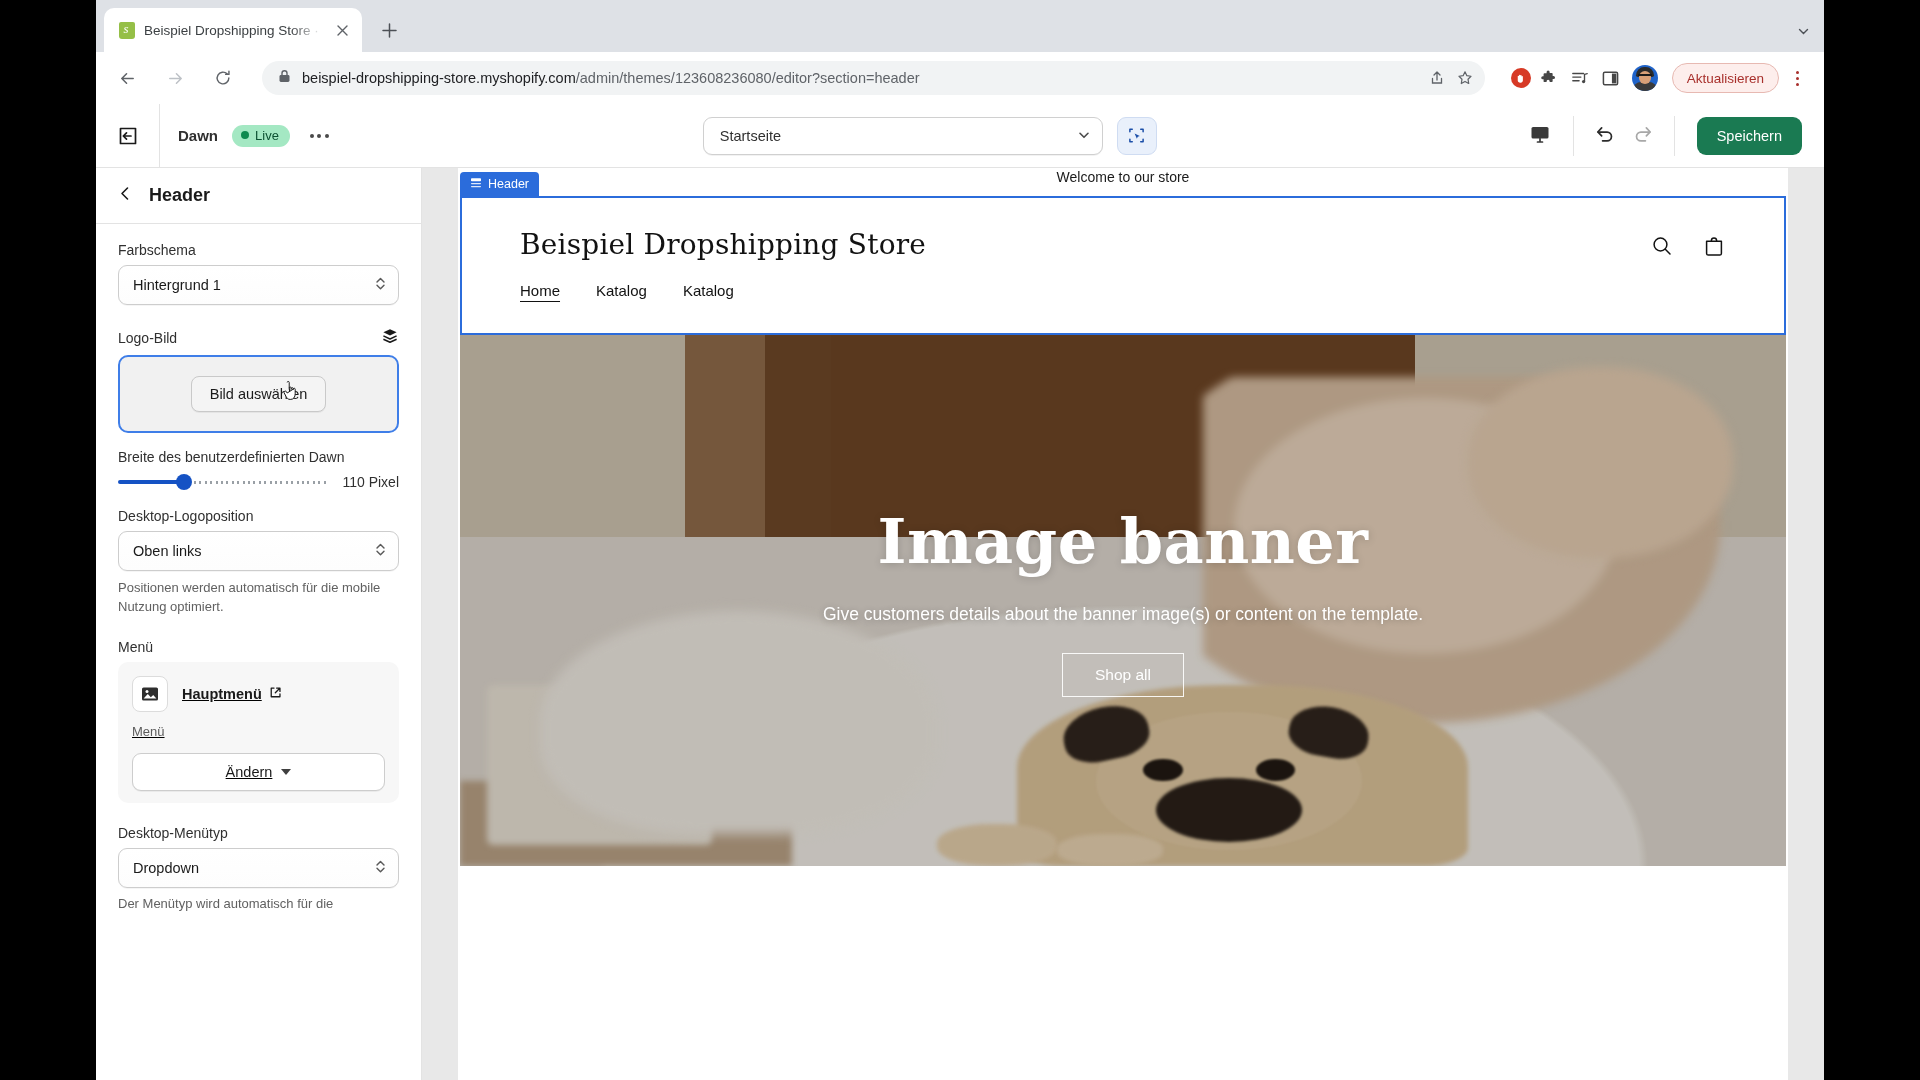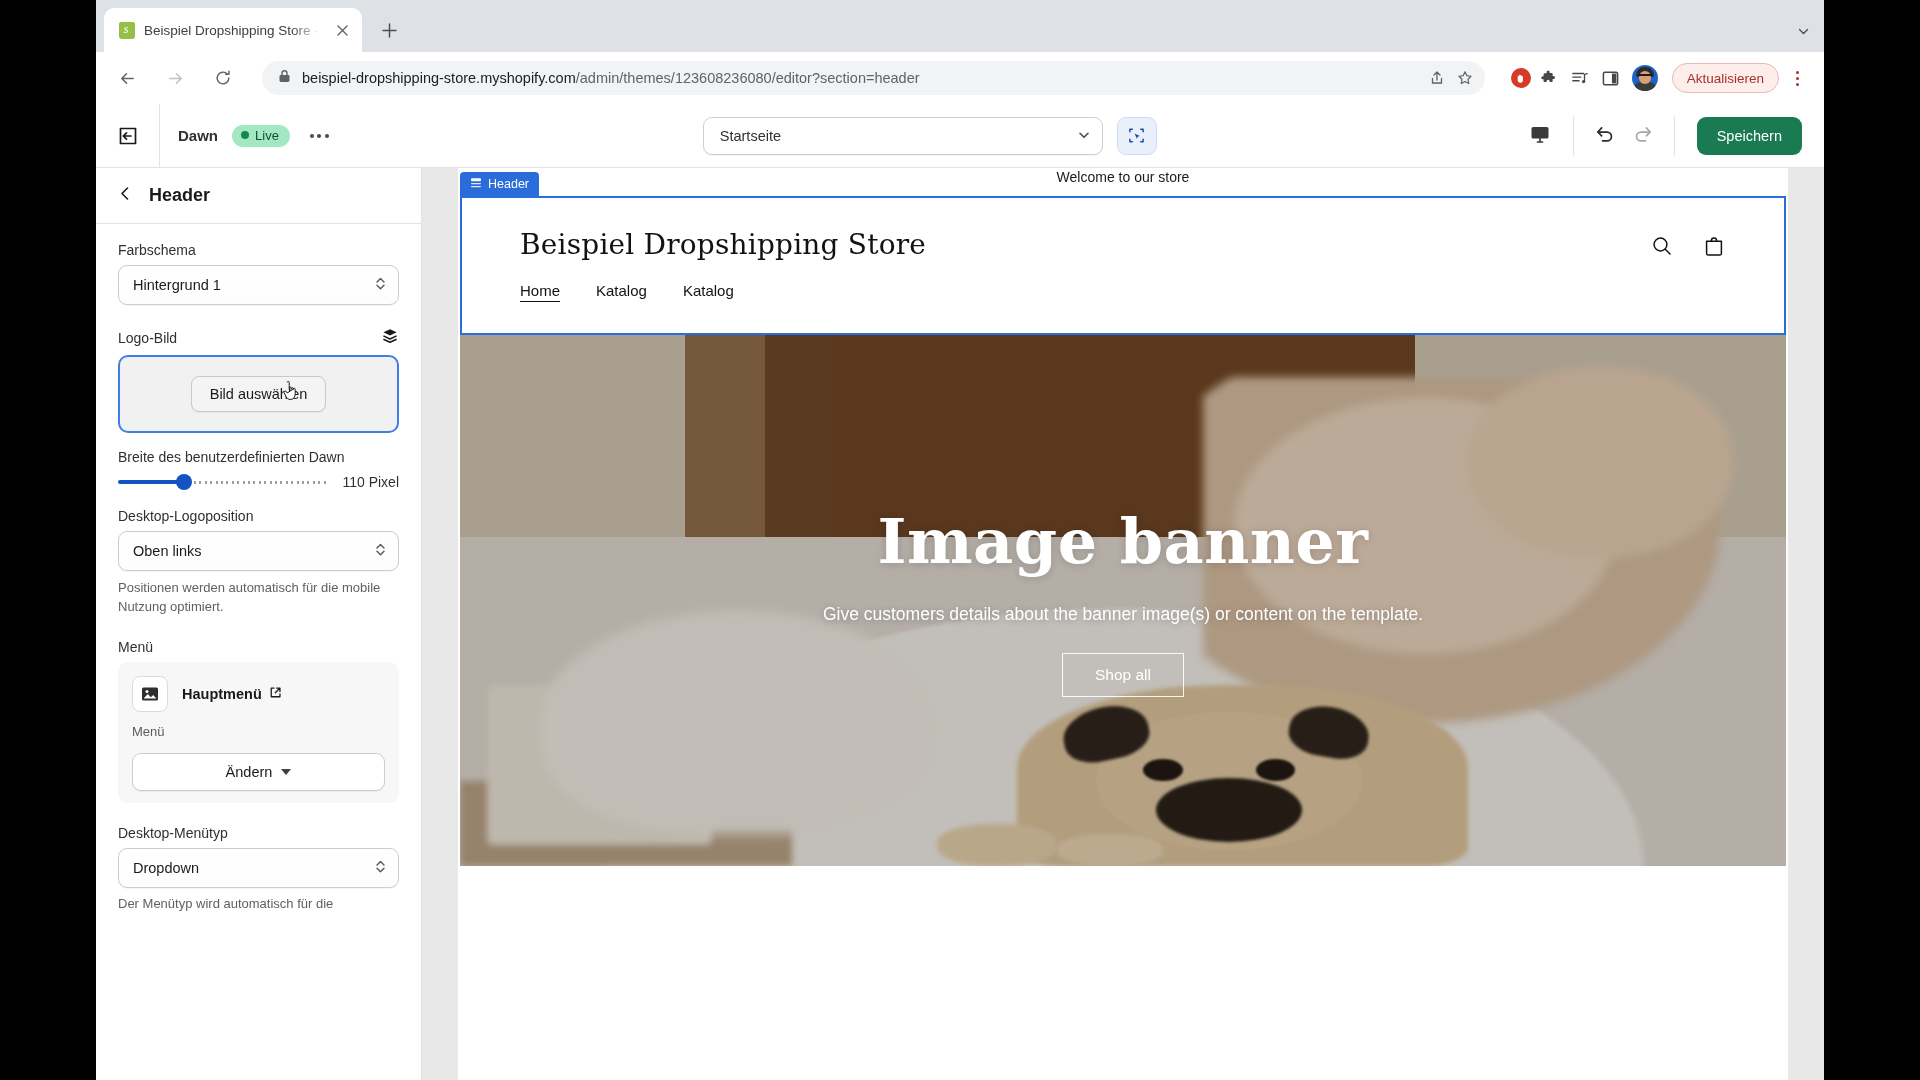--- a/index.html
+++ b/index.html
@@ -294,21 +294,21 @@
   .slider-row { display: flex; align-items: center; gap: 12px; margin-top: 4px; }
   .slider { flex: 1; position: relative; height: 20px; }
   .slider .track-fill { position: absolute; left: 0; top: 8px; width: 66px; height: 4px; background: #1552c4; border-radius: 2px; }
   .slider .ticks { position: absolute; left: 76px; top: 8.5px; right: 2px; height: 3px;
       background-image: repeating-linear-gradient(90deg, #9aa0a6 0 2px, transparent 2px 5.4px); }
   .slider .thumb { position: absolute; left: 58px; top: 2px; width: 16px; height: 16px; border-radius: 50%; background: #1552c4; }
   .slider-val { font-size: 14px; color: #303030; white-space: nowrap; }
 
   .help-text { font-size: 13px; color: #616161; line-height: 1.45; margin-top: 8px; }
 
-  .menu-card { background: #f7f7f7; border-radius: 10px; padding: 14px 14px 12px 14px; }
+  .menu-card { background: #f7f7f7; border-radius: 10px; padding: 14px 14px 12px 14px; text-decoration: underline; }
   .menu-row { display: flex; align-items: center; gap: 14px; }
   .menu-thumb {
     width: 36px; height: 36px;
     border: 1px solid #dcdcdc;
     border-radius: 8px;
     background: #fff;
     display: flex; align-items: center; justify-content: center;
     flex: none;
   }
   .menu-name { font-size: 14.5px; font-weight: 600; color: #1a1a1a; display: flex; align-items: center; gap: 7px; }

